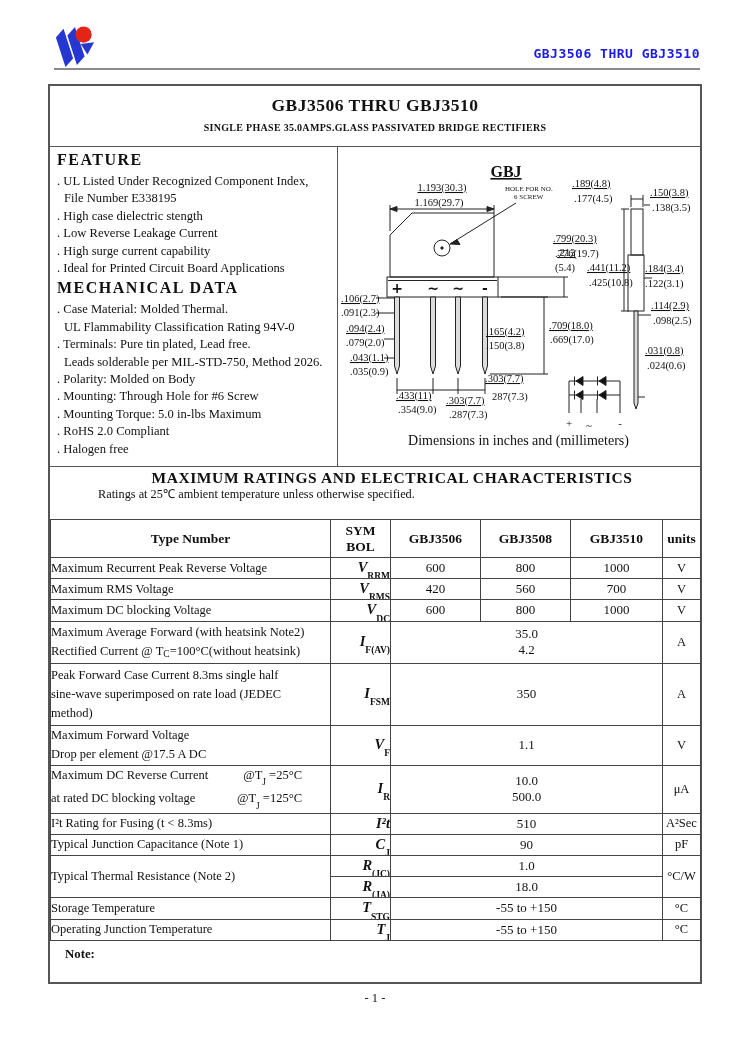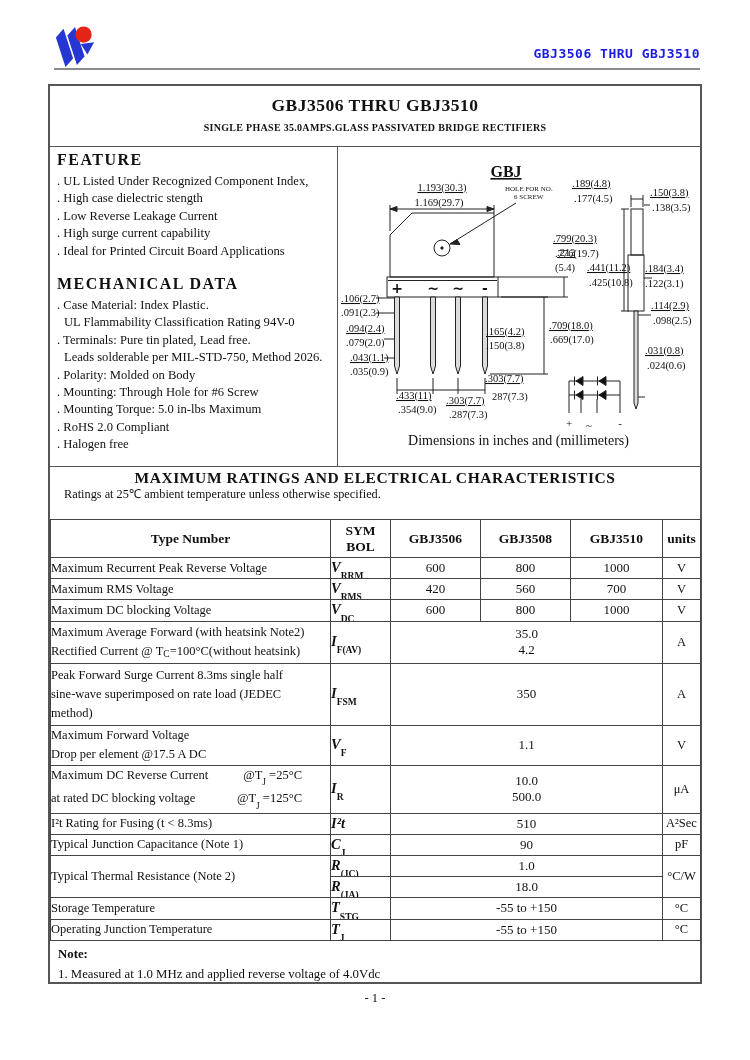--- a/index.html
+++ b/index.html
@@ -35,41 +35,41 @@
   .dim { font-family:"Liberation Serif", serif; font-size:10.5px; fill:#111; }
   .dim.u { text-decoration:underline; }
   .dim.sm { font-size:7px; }
   .gbj-title { font-family:"Liberation Serif", serif; font-size:16px; font-weight:bold;
                text-decoration:underline; fill:#111; }
   .term { font-family:"DejaVu Sans", sans-serif; font-size:14px; font-weight:bold; fill:#111; }
   .schem-term { font-family:"Liberation Serif", serif; font-size:11px; fill:#111; }
   .caption { position:absolute; left:0; right:0; bottom:17px; text-align:center; font-size:14px; }
 
   
-  .ratings-head { height:52px; border-bottom:0; box-sizing:border-box; }
+  .ratings-head { height:52px; border-bottom:0; box-sizing:border-box;margin-left:34px; }
   .ratings-title { text-align:center; font-size:15.5px; font-weight:bold; letter-spacing:0.6px; padding-top:2px; }
   .ratings-line { font-size:12.3px; line-height:15.5px; padding-left:14px; }
 
   
   table.ratings { border-collapse:collapse; table-layout:fixed; width:650px;
                   font-family:"Liberation Serif", serif; }
   table.ratings td { border:1px solid #444; padding:0; overflow:hidden; }
   td.lbl { font-size:12.5px; padding-left:6px; }
   td.lbl .lline { line-height:19px; white-space:nowrap; display:flex; }
   td.lbl .cond { margin-left:auto; padding-right:28px; }
   td.hd { text-align:center; font-weight:bold; font-size:13.5px; }
-  td.sym { text-align:left; }
+  td.sym { text-align:right; }
   .sb { font-style:italic; font-weight:bold; font-size:14.5px; }
   .ss { font-weight:bold; font-size:9.5px; vertical-align:sub; position:relative; top:3px; }
   td.val { text-align:center; font-size:13px; }
   td.unit { text-align:center; font-size:12.5px; }
 
   
   .note-box { padding:3px 8px 0 8px; }
-  .note-head { font-weight:bold; font-size:12.8px; line-height:20px; }
+  .note-head { font-weight:bold; font-size:12.8px; line-height:20px;margin-left:7px; }
   .note-line { font-size:12.8px; line-height:20px; }
 
   .pagenum { position:absolute; left:0; right:0; top:991px; text-align:center; font-size:12.5px; }
 </style>
 </head>
 <body>
 
 <div class="page">
 
   <svg class="logo" viewBox="0 0 44 46">
@@ -88,29 +88,30 @@
       <div class="doc-subtitle">SINGLE PHASE 35.0AMPS.GLASS PASSIVATED BRIDGE RECTIFIERS</div>
     </div>
 
     <div class="columns">
 
       <div class="col-left">
         <div class="sec-head">FEATURE</div>
         <div>
 
         <div class="bline">. UL Listed Under Recognized Component Index,</div>
+            <div class="bline cont">File Number E338195</div>
             <div class="bline">. High case dielectric stength</div>
             <div class="bline">. Low Reverse Leakage Current</div>
             <div class="bline">. High surge current capability</div>
             <div class="bline">. Ideal for Printed Circuit Board Applications</div>
           </div>
-        <div class="sec-head" style="margin-top:15px;">MECHANICAL DATA</div>
+        <div class="sec-head" style="margin-top:2px;">MECHANICAL DATA</div>
         <div>
 
-        <div class="bline">. Case Material: Index Plastic.</div>
+        <div class="bline">. Case Material: Molded Thermal.</div>
             <div class="bline cont">UL Flammability Classification Rating 94V-0</div>
             <div class="bline">. Terminals: Pure tin plated, Lead free.</div>
             <div class="bline cont">Leads solderable per MIL-STD-750, Method 2026.</div>
             <div class="bline">. Polarity: Molded on Body</div>
             <div class="bline">. Mounting: Through Hole for #6 Screw</div>
             <div class="bline">. Mounting Torque: 5.0 in-lbs Maximum</div>
             <div class="bline">. RoHS 2.0 Compliant</div>
             <div class="bline">. Halogen free</div>
           </div>
       </div>
@@ -310,21 +311,21 @@
           <td class="sym"><span class="sb">I</span><span class="ss">F(AV)</span></td>
           <td class="val" colspan="3">
             <div>35.0</div>
             <div>4.2</div>
           </td>
           <td class="unit">A</td>
         </tr>
 
         <tr style="height:62px">
           <td class="lbl">
-            <div class="lline">Peak Forward Surge Current 8.3ms single half</div>
+            <div class="lline">Peak Forward Case Current 8.3ms single half</div>
             <div class="lline">sine-wave superimposed on rate load (JEDEC</div>
             <div class="lline">method)</div>
           </td>
           <td class="sym"><span class="sb">I</span><span class="ss">FSM</span></td>
           <td class="val" colspan="3">350</td>
           <td class="unit">A</td>
         </tr>
 
         <tr style="height:40px">
           <td class="lbl">
@@ -391,18 +392,17 @@
           <td class="lbl">Operating Junction Temperature</td>
           <td class="sym"><span class="sb">T</span><span class="ss">J</span></td>
           <td class="val" colspan="3">-55 to +150</td>
           <td class="unit">°C</td>
         </tr>
       </tbody>
     </table>
 
     <div class="note-box">
       <div class="note-head">Note:</div>
-      <div class="note-line">1. Measured at 1.0 MHz and applied reverse voltage of 4.0Vdc</div>
     </div>
   </div>
 
   <div class="pagenum">- 1 -</div>
 </div>
 
 </body></html>

